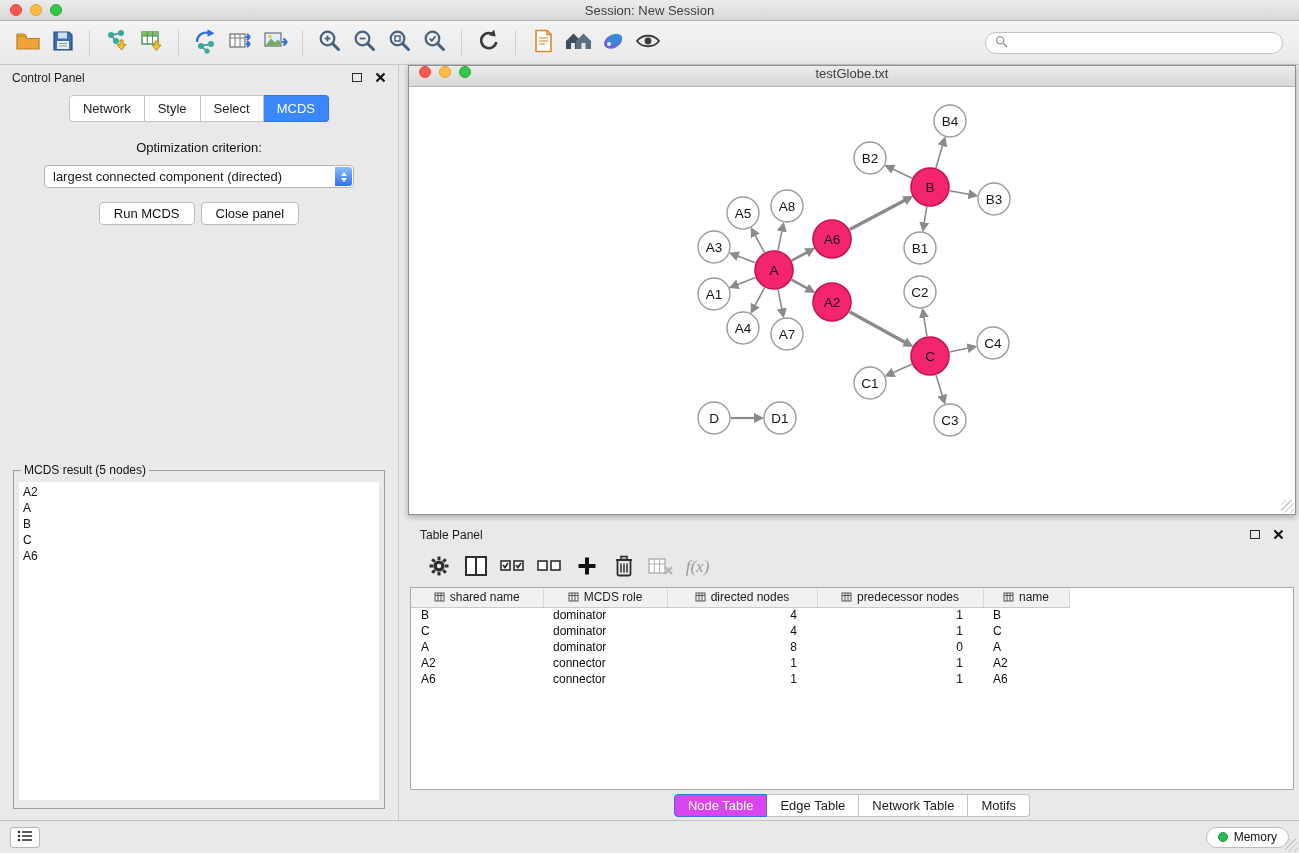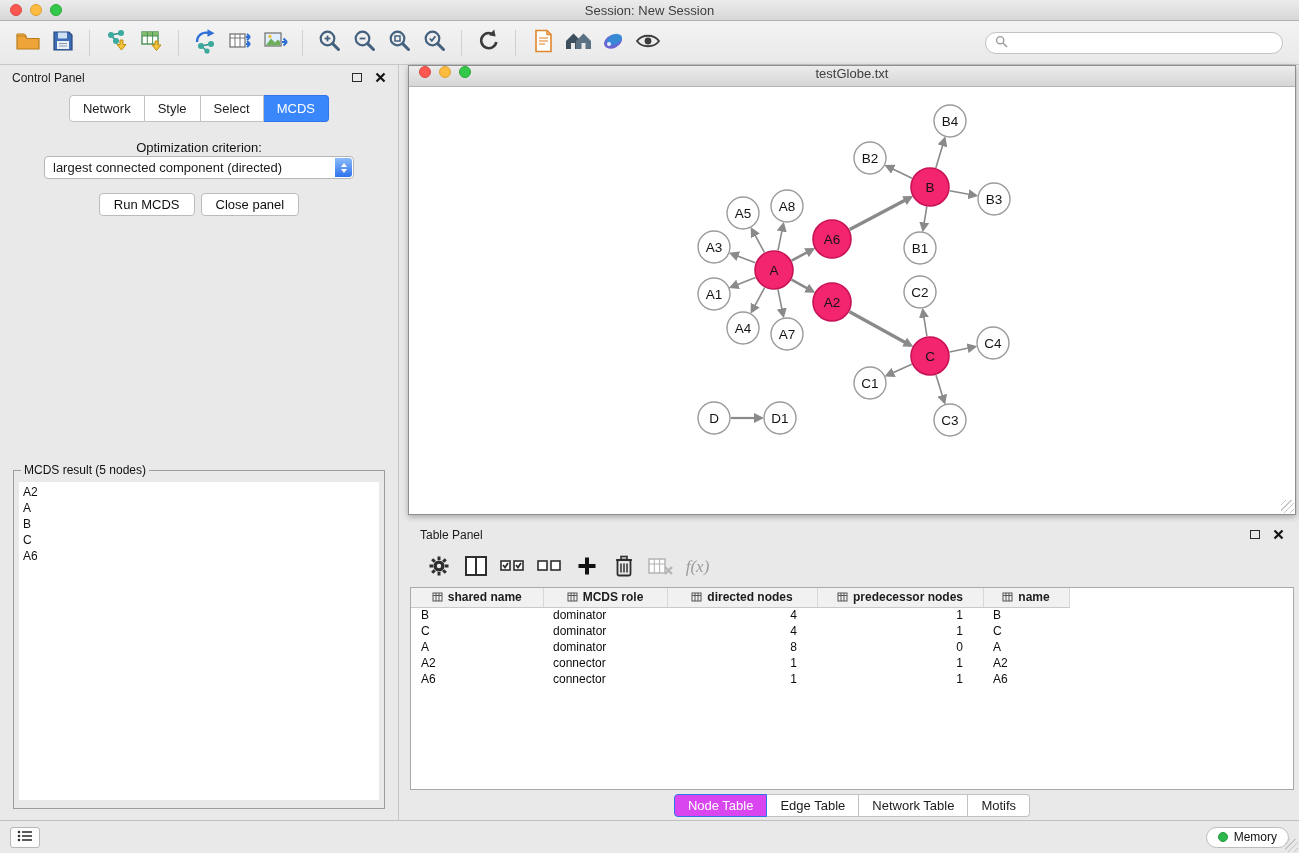--- a/index.html
+++ b/index.html
@@ -26,21 +26,21 @@
   .panel-head .spacer{flex:1}
   .float-box{width:10px;height:9px;border:1.5px solid #2a2a2a;display:inline-block;margin-right:13px}
   .close-x{display:inline-flex;align-items:center}
   .cp-tabs{display:flex;justify-content:center;margin-top:5px}
   .cp-tab{font-size:13px;padding:5px 13px;background:#ffffff;border:1px solid #c1c1c1;border-left:none;color:#1c1c1c;cursor:default}
   .cp-tab:first-child{border-left:1px solid #c1c1c1;border-radius:4px 0 0 4px}
   .cp-tab:last-child{border-radius:0 4px 4px 0}
   .cp-tab.active{background:#3a87fb;border-color:#2f74e8;color:#fff}
   .cp-body{flex:1;display:flex;flex-direction:column;align-items:center;padding-top:18px;min-height:0}
   .opt-label{font-size:13px;color:#101010}
-  .dropdown{margin-top:1px;width:310px;height:23px;background:#fff;border:1px solid #b6b6b6;border-radius:4px;display:flex;align-items:center;font-size:13px;padding-left:8px;position:relative;cursor:default}
+  .dropdown{margin-top:10px;width:310px;height:23px;background:#fff;border:1px solid #b6b6b6;border-radius:4px;display:flex;align-items:center;font-size:13px;padding-left:8px;position:relative;cursor:default}
   .dropdown .stepper{position:absolute;right:1px;top:1px;bottom:1px;width:17px;border-radius:0 3px 3px 0;background:linear-gradient(#8cbcfb,#2e72ee);display:flex;flex-direction:column;align-items:center;justify-content:center;gap:2px}
   .tri-up{width:0;height:0;border-left:3.5px solid transparent;border-right:3.5px solid transparent;border-bottom:4.5px solid #fff}
   .tri-down{width:0;height:0;border-left:3.5px solid transparent;border-right:3.5px solid transparent;border-top:4.5px solid #fff}
   .btn-row{margin-top:14px;display:flex;gap:6px}
   .btn{font-family:"Liberation Sans",sans-serif;font-size:13px;padding:3px 14px;background:#fff;border:1px solid #bbbbbb;border-radius:4px;color:#101010;cursor:default}
   .result-box{margin-top:auto;margin-bottom:11px;width:372px;height:346px;border:1px solid #9d9d9d;padding:5px;background:#e9e9e9;display:block}
   .result-box legend{font-size:12px;padding:0 3px;margin-left:2px;color:#101010}
   .result-list{background:#fff;width:100%;height:318px;font-size:12px;padding:2px 4px;overflow:hidden}
   .result-item{line-height:16px;color:#101010}
   
@@ -49,21 +49,21 @@
   .inner-titlebar{height:21px;background:linear-gradient(#ececec,#d6d6d6);border-bottom:1px solid #b4b4b4;display:flex;align-items:flex-start;position:relative;flex:none}
   .net-canvas{flex:1;position:relative;background:#fff;min-height:0}
   .grip{position:absolute;right:1px;bottom:1px;width:13px;height:13px;background:repeating-linear-gradient(135deg,transparent 0 3px,#c6c6c6 3px 4px)}
   
   .table-panel{flex:1;margin-top:7px;display:flex;flex-direction:column;background:#e9e9e9;min-height:0}
   .tp-toolbar{height:40px;display:flex;align-items:center;padding:0 12px;flex:none}
   .tp-btn{width:37px;height:34px;display:flex;align-items:center;justify-content:center;cursor:default}
   .fx{font-family:"Liberation Serif",serif;font-style:italic;font-size:17px;color:#9c9c9c}
   .table-box{flex:1;margin:0 2px;border:1px solid #a9a9a9;background:#fff;overflow:hidden;min-height:0}
   table{border-collapse:collapse;width:100%;table-layout:fixed;font-size:12px}
-  th{height:19px;background:#f1f1f1;border-right:1px solid #d8d8d8;border-bottom:1px solid #c9c9c9;font-weight:bold;font-size:12px;color:#1c1c1c;white-space:nowrap;overflow:hidden}
+  th{height:19px;background:#f1f1f1;border-right:1px solid #d8d8d8;border-bottom:1px solid #c9c9c9;font-weight:normal;font-size:12px;color:#1c1c1c;white-space:nowrap;overflow:hidden}
   th .th-inner{display:flex;align-items:center;justify-content:center;gap:5px}
   th.empty{background:transparent;border-right:none;border-bottom:none}
   td{height:16px;white-space:nowrap;overflow:hidden;color:#0c0c0c}
   td.l{text-align:left;padding-left:10px}
   td.r{text-align:right;padding-right:20px}
   .table-tabs{height:30px;display:flex;justify-content:center;align-items:center;flex:none}
   .t-tab{font-size:13px;padding:3px 13px;background:#fff;border:1px solid #c1c1c1;border-left:none;color:#1c1c1c;cursor:default}
   .t-tab:first-child{border-left:1px solid #c1c1c1;border-radius:4px 0 0 4px}
   .t-tab:last-child{border-radius:0 4px 4px 0}
   .t-tab.active{background:#d946ef;border-color:#2f74e8;color:#fff}

